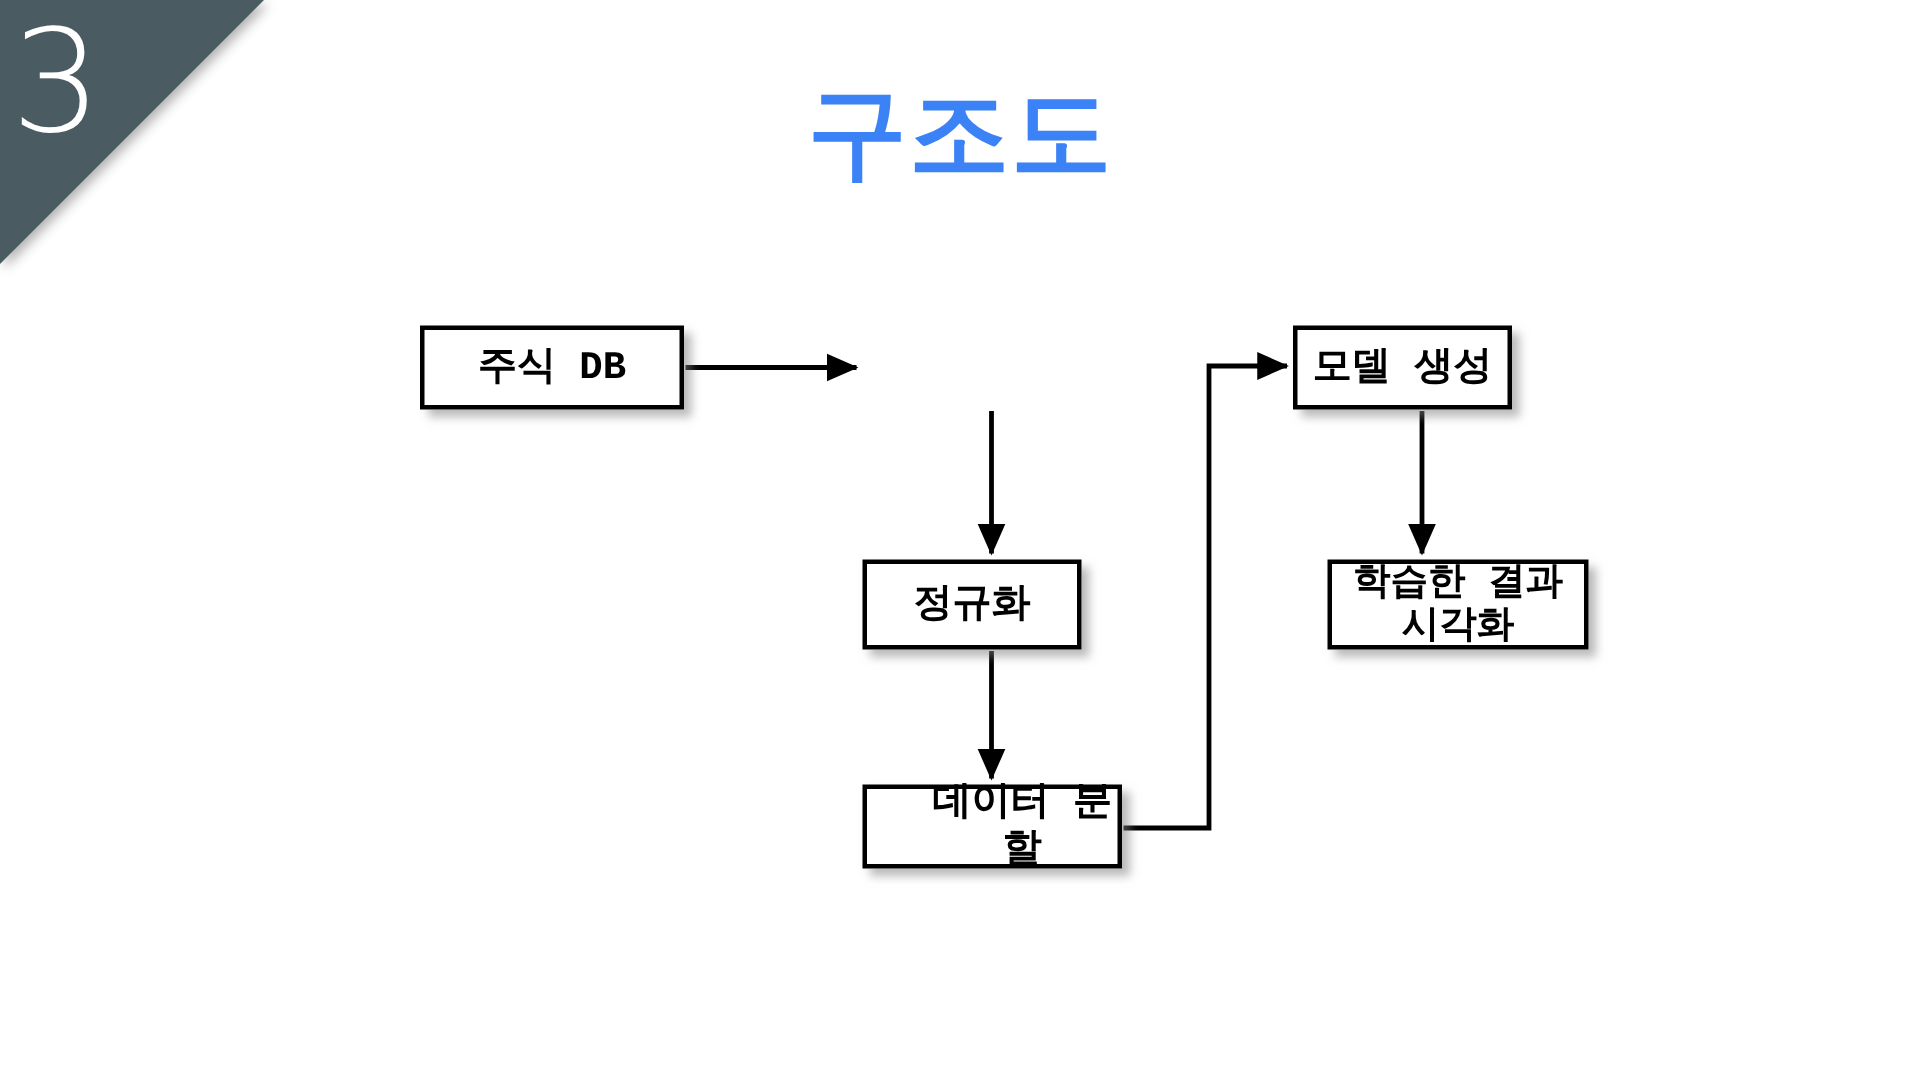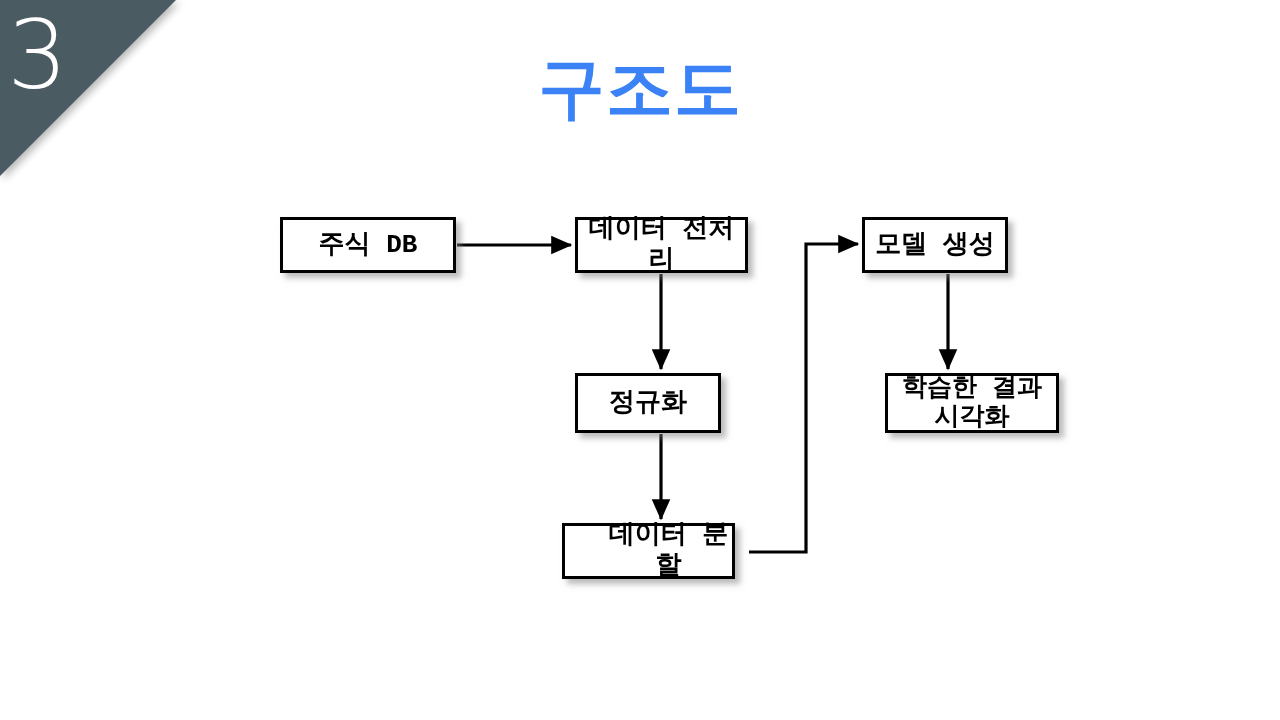--- a/index.html
+++ b/index.html
@@ -90,21 +90,21 @@
     line-height: 1.18;
     font-family: Liberation Mono, monospace;
     white-space: pre-line;
     z-index: 2;
   }
   #node-stock-db      { left: 280px; top: 217px; width: 176px; height: 56px; }
   #node-preprocess    { left: 575px; top: 217px; width: 173px; height: 56px; }
   #node-model-create  { left: 862px; top: 217px; width: 146px; height: 56px; }
   #node-normalize     { left: 575px; top: 373px; width: 146px; height: 60px; }
   #node-visualize     { left: 862px; top: 373px; width: 174px; height: 60px; font-size: 25px; margin-left: 23px; }
-  #node-data-split    { left: 562px; top: 523px; width: 173px; height: 56px; padding-left: 40px; }
+  #node-data-split    { left: 575px; top: 523px; width: 173px; height: 56px; padding-left: 40px; }
 
   
   #connectors {
     position: absolute;
     left: 0;
     top: 0;
     width: 1280px;
     height: 720px;
     z-index: 1;
   }
@@ -136,21 +136,20 @@
 
       <path d="M661,434 L661,519" fill="none" stroke="#000000" stroke-width="3.2" marker-end="url(#arrowhead)"></path>
 
       <path d="M749,552 L806,552 L806,244 L858,244" fill="none" stroke="#000000" stroke-width="3.2" stroke-linejoin="miter" marker-end="url(#arrowhead)"></path>
 
       <path d="M948,274 L948,369" fill="none" stroke="#000000" stroke-width="3.2" marker-end="url(#arrowhead)"></path>
     </svg>
 
     <div class="node" id="node-stock-db">주식 DB</div>
 
-    <div class="node" id="node-preprocess">데이터 전처리</div>
 
     <div class="node" id="node-model-create">모델 생성</div>
 
     <div class="node" id="node-normalize">정규화</div>
 
     <div class="node" id="node-visualize">학습한 결과
 시각화</div>
 
     <div class="node" id="node-data-split">데이터 분할</div>
 

